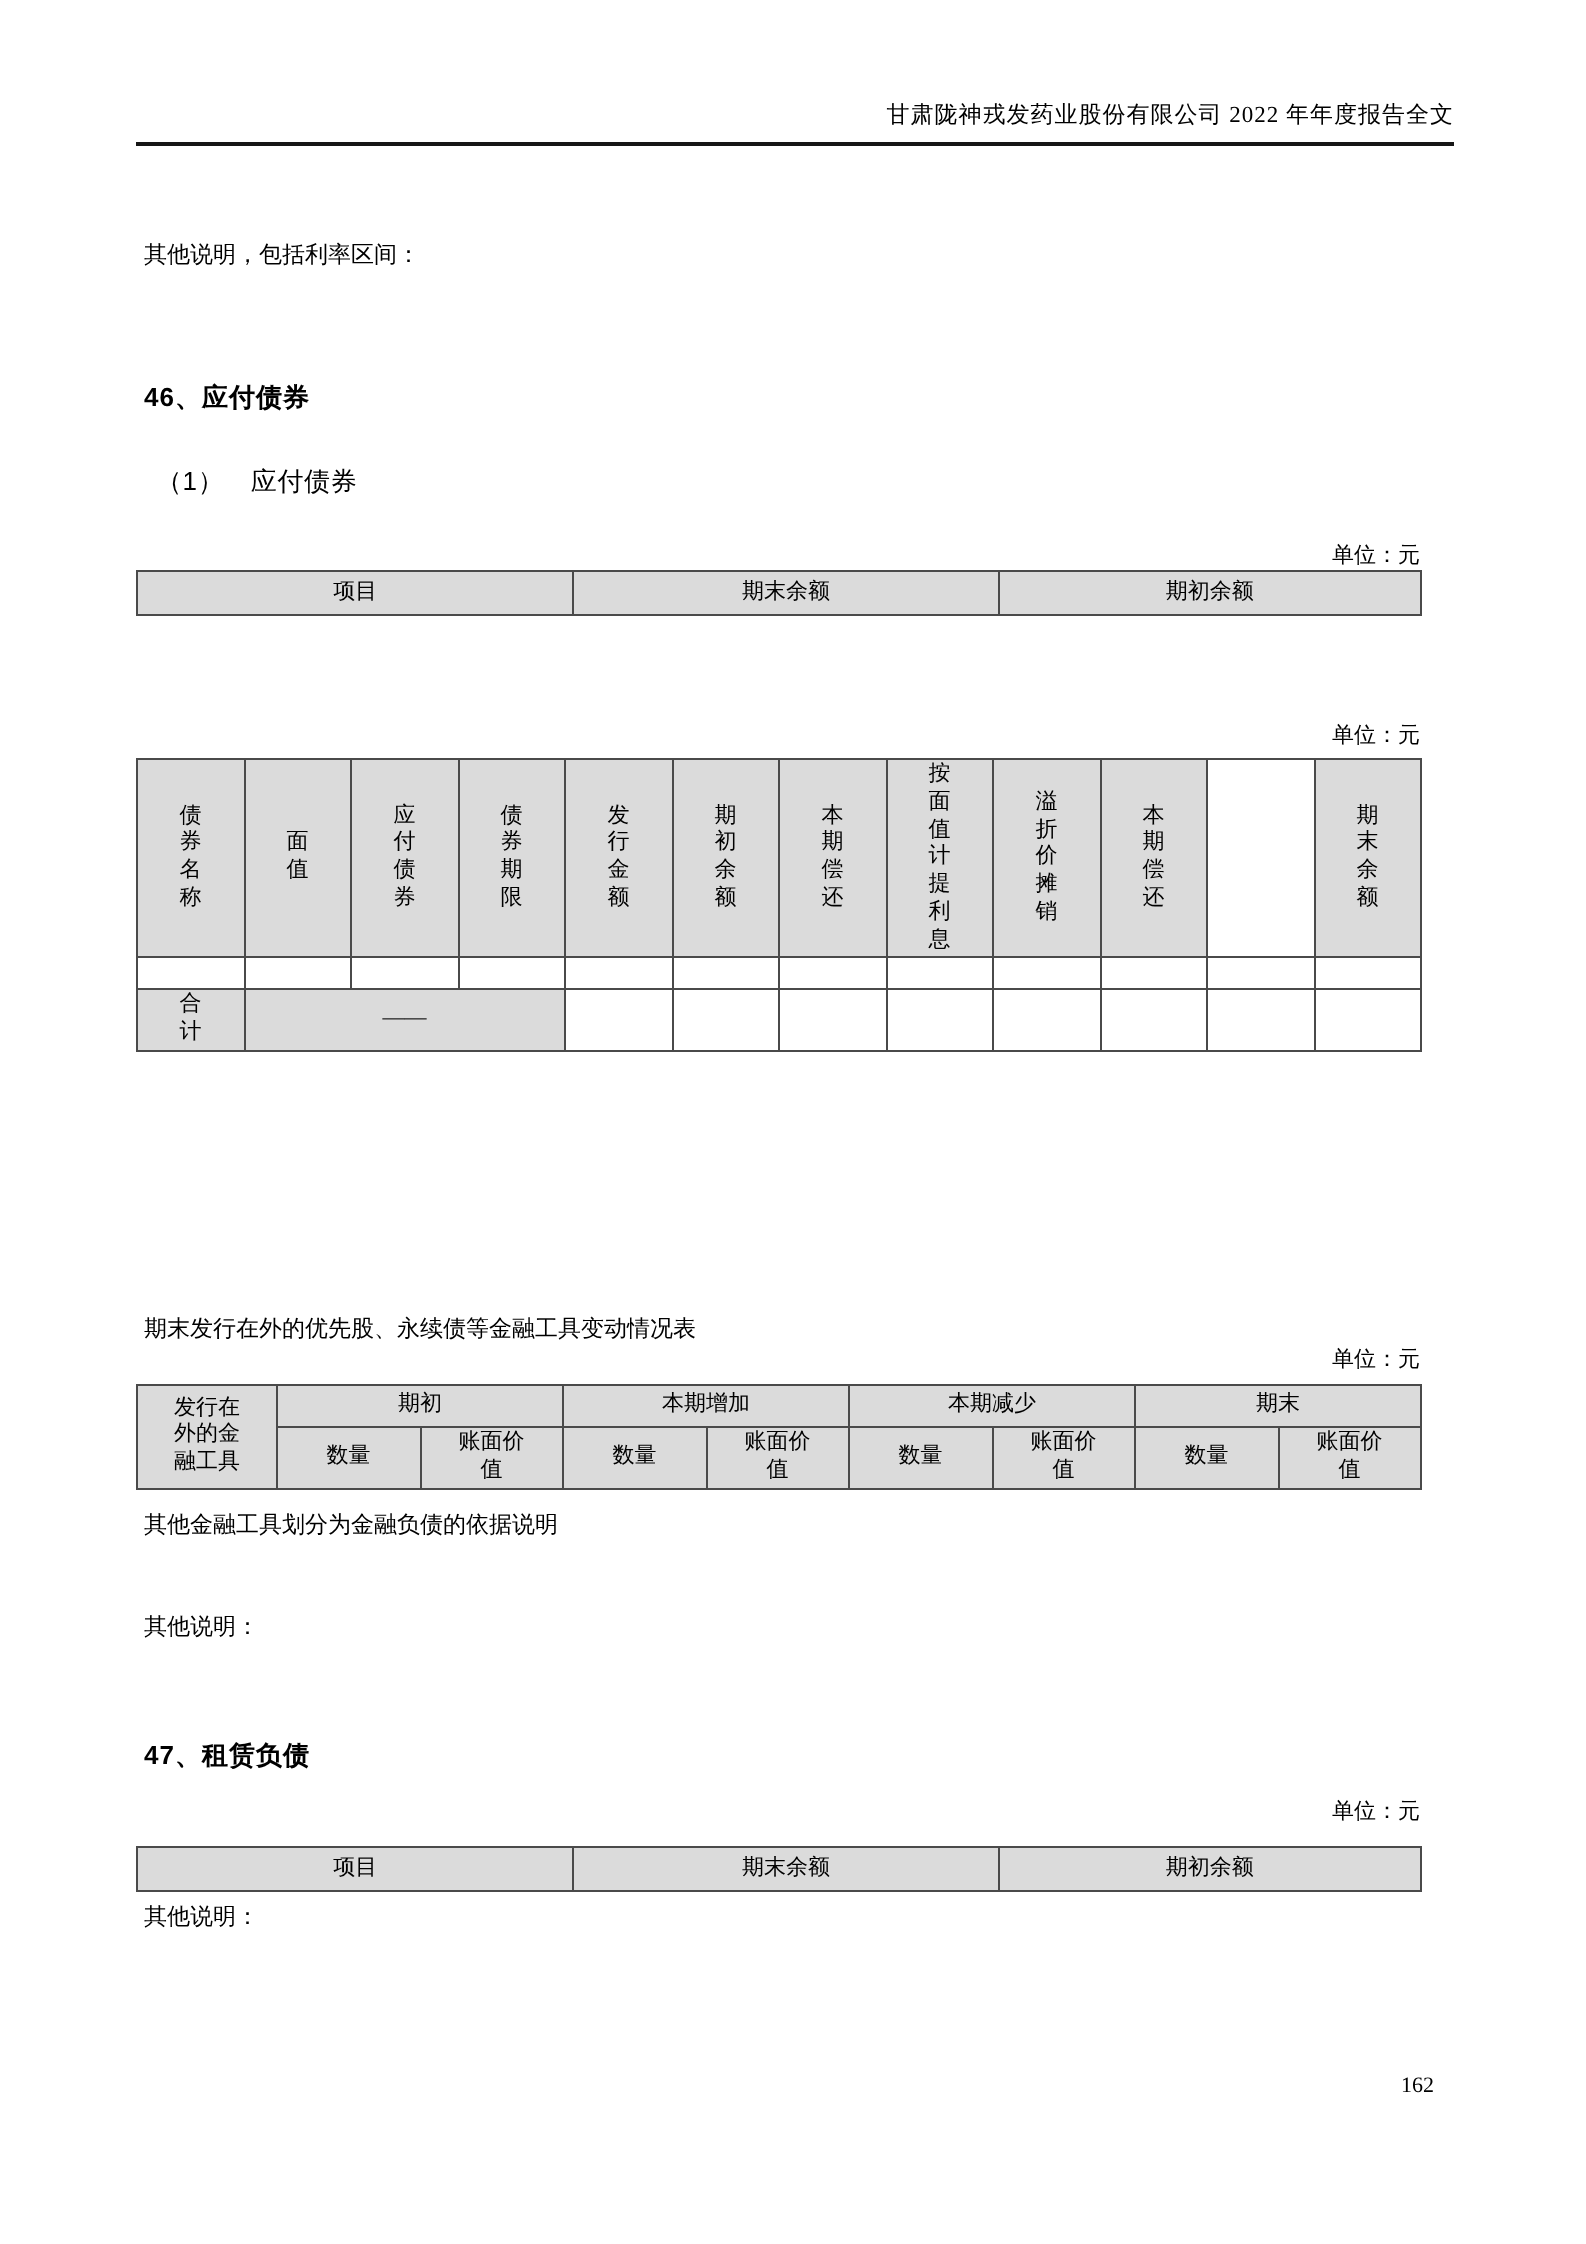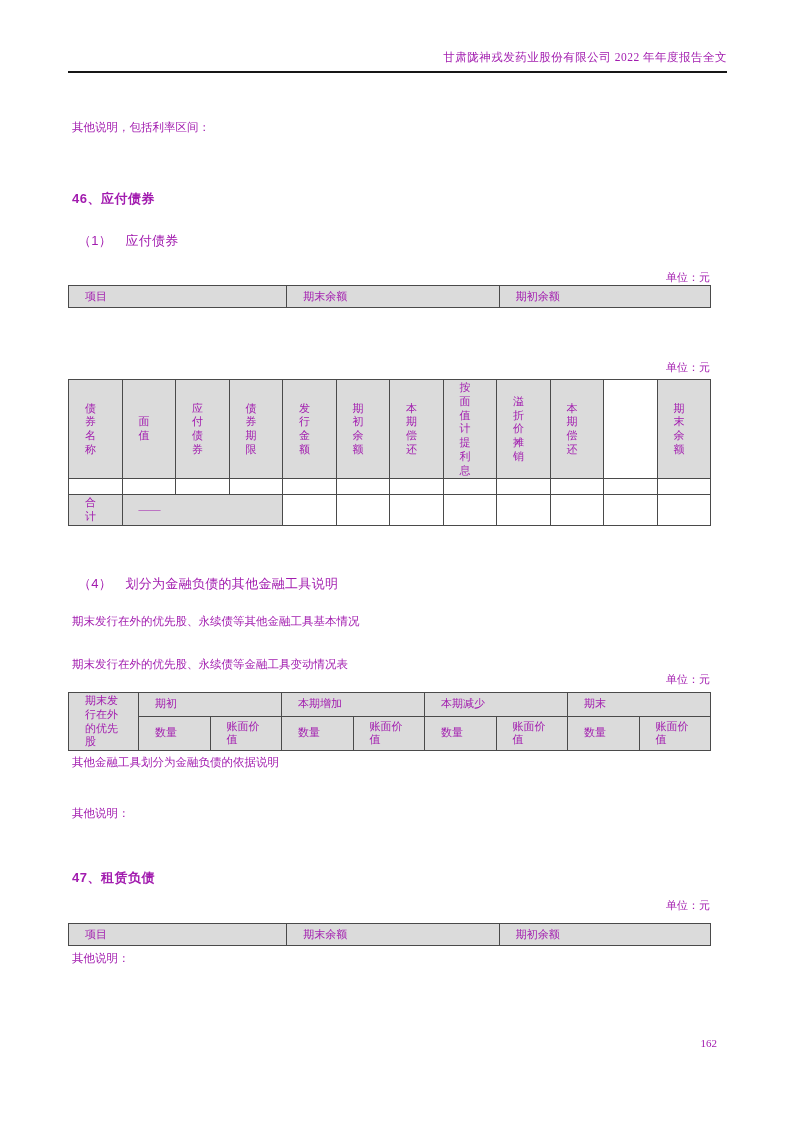--- a/index.html
+++ b/index.html
@@ -3,21 +3,21 @@
 <meta charset="utf-8">
 <style>
   html,body { margin:0; padding:0; background:#e8e8e8; }
   .page {
     position:relative;
     width:793px; height:1122px;
     margin:0 auto;
     background:#ffffff;
     overflow:hidden;
     font-family:"Liberation Serif","DejaVu Serif",serif;
-    color:#a21caf;
+    color:#000000;
   }
   .abs { position:absolute; }
   .hdr-text { font-size:11.5px; letter-spacing:0.5px; text-align:right; }
   .rule { height:2px; background:#161616; }
   .para { font-size:11.5px; }
   .h-num {
     font-family:"Liberation Sans","DejaVu Sans",sans-serif;
     font-weight:bold; font-size:13px; letter-spacing:0.5px;
   }
   .h-sub {
@@ -30,21 +30,21 @@
   table.rpt {
     border-collapse:collapse;
     table-layout:fixed;
     width:100%;
     border:1px solid #404040;
   }
   table.rpt th, table.rpt td {
     border:1px solid #4a4a4a;
     font-size:11px;
     font-weight:normal;
-    text-align:left;
+    text-align:center;
     vertical-align:middle;
     padding:1px 16px;
     line-height:1.25;
     overflow:hidden;
     word-break:break-all;
   }
   .gray { background:#dbdbdb; }
   .white { background:#ffffff; }
   tr.r22 > th, tr.r22 > td { height:19px; }
   tr.r57 > th, tr.r57 > td { height:54px; }
@@ -143,44 +143,42 @@
         <td></td>
         <td></td>
         <td></td>
         <td></td>
       </tr>
     </tbody>
       </table>
   </div>
 
 
-  <div class="abs h-sub" style="left:78px; top:575px;">（4）　划分为金融负债的其他金融工具说明</div>
-
-  <div class="abs para" style="left:72px; top:614px;">期末发行在外的优先股、永续债等其他金融工具基本情况</div>
+
 
   <div class="abs para" style="left:72px; top:657px;">期末发行在外的优先股、永续债等金融工具变动情况表</div>
 
   <div class="abs unit" style="left:68px; top:672px; width:642px;">单位：元</div>
 
   <div class="abs" style="left:68px; top:692px; width:643px;">
     <table class="rpt">
       <colgroup>
         <col style="width:70px">
           <col>
           <col>
           <col>
           <col>
           <col>
           <col>
           <col>
           <col>
       </colgroup>
       <tbody>
           <tr class="r21">
-        <th class="gray" rowspan="2">期末发行在外的优先股</th>
+        <th class="gray" rowspan="2">发行在外的金融工具</th>
         <th class="gray" colspan="2">期初</th>
         <th class="gray" colspan="2">本期增加</th>
         <th class="gray" colspan="2">本期减少</th>
         <th class="gray" colspan="2">期末</th>
       </tr>
       <tr class="r28">
         <th class="gray">数量</th>
         <th class="gray">账面价值</th>
         <th class="gray">数量</th>
         <th class="gray">账面价值</th>

